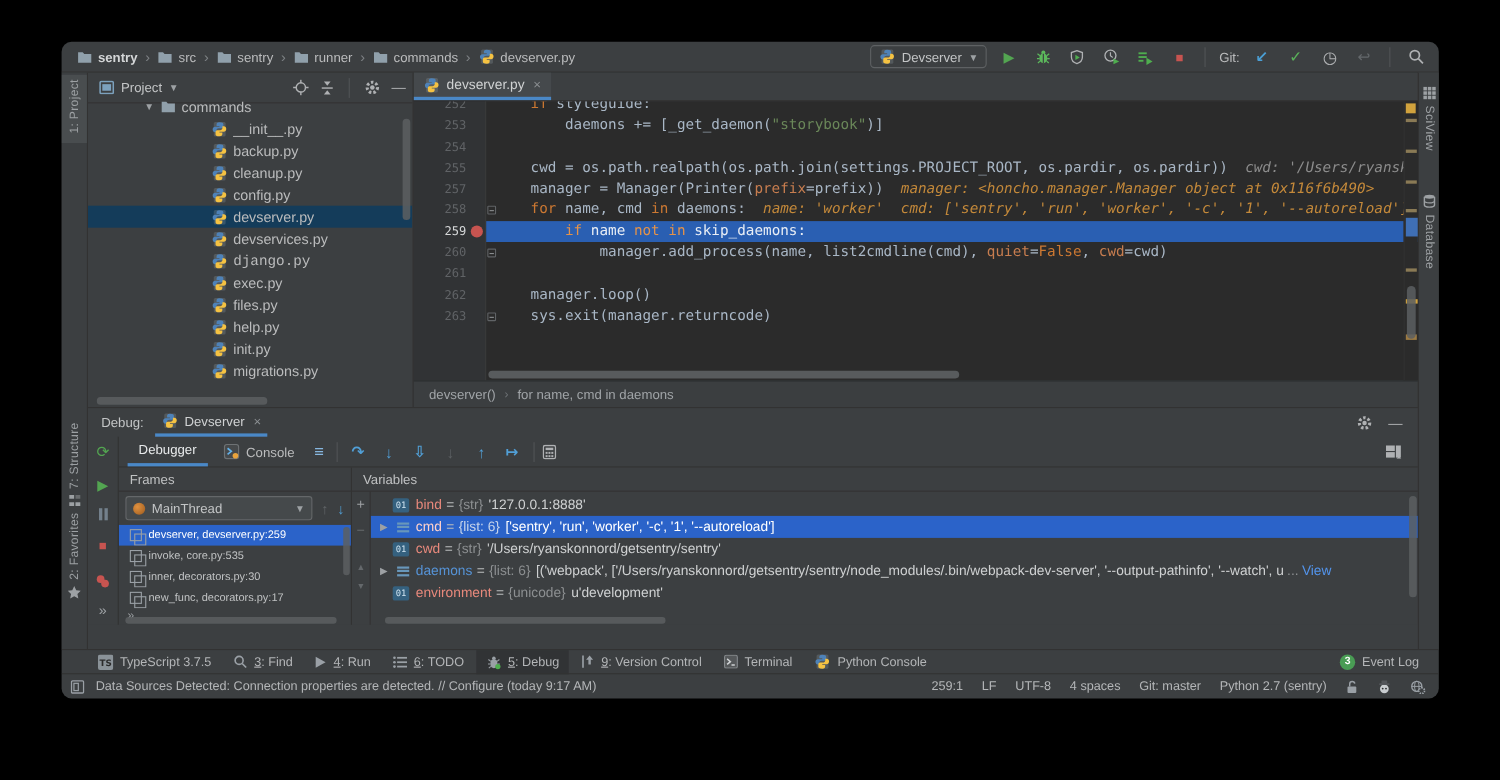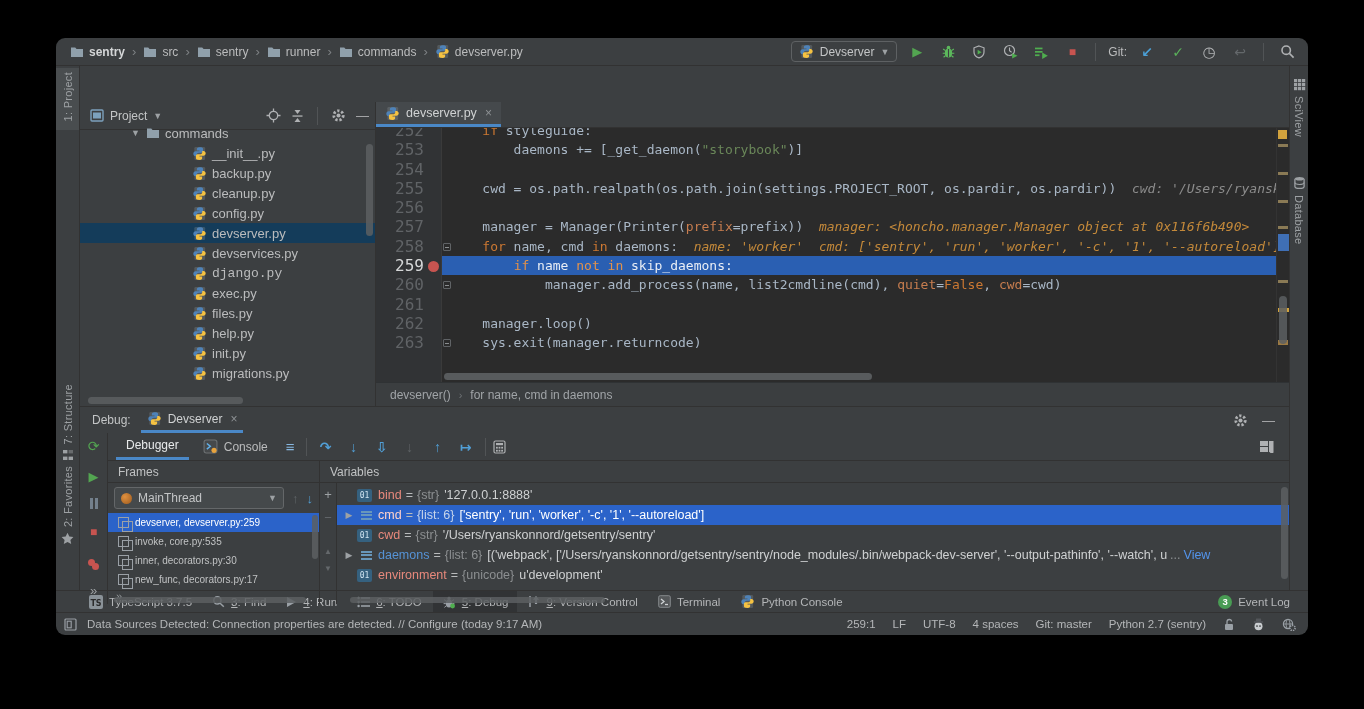--- a/index.html
+++ b/index.html
@@ -41,21 +41,21 @@
   #contentRow{flex:1;display:flex;min-height:0;}
   .stripe{position:relative;background:#3c3f41;flex:0 0 auto;}
   .stripe.left{width:24px;border-right:1px solid #323232;}
   .stripe.right{width:19px;border-left:1px solid #323232;}
   .vlabel{position:absolute;left:0;width:100%;display:flex;flex-direction:column;align-items:center;
     gap:5px;color:#9da1a4;font-size:11px;cursor:default;padding:4px 0;}
   .vlabel.selected{background:#494d4f;}
   .vlabel .txt{writing-mode:vertical-rl;transform:rotate(180deg);letter-spacing:.3px;}
   .stripe.right .vlabel .txt{transform:none;}
   #centerCol{flex:1;display:flex;flex-direction:column;min-width:0;}
-  #mainRow{height:304px;display:flex;min-height:0;flex:0 0 auto;margin-top:36px;}
+  #mainRow{height:304px;display:flex;min-height:0;flex:0 0 auto;}
 
   
   #projectPanel{width:296px;flex:0 0 auto;border-right:1px solid #323232;display:flex;
     flex-direction:column;position:relative;overflow:hidden;}
   .panelhead{height:28px;display:flex;align-items:center;padding:0 6px 0 10px;gap:6px;
     border-bottom:1px solid #323232;flex:0 0 auto;}
   .panelhead .ph-title{color:#c3c5c6;}
   .ph-icons{margin-left:auto;display:flex;align-items:center;gap:10px;color:#afb1b3;}
   .ph-min{font-size:13px;color:#afb1b3;}
   #tree{flex:1;overflow:hidden;padding-top:0;margin-top:-7px;position:relative;}
@@ -73,21 +73,21 @@
   .etab{display:flex;align-items:center;gap:6px;padding:0 9px;height:25px;background:#45494c;
     border-bottom:3px solid #4a88c7;color:#d0d2d3;font-size:12.5px;}
   .etab .close{color:#8d9194;font-size:12px;margin-left:2px;}
   #editorView{flex:1;position:relative;overflow:hidden;display:flex;min-height:0;}
   #gutterBg{position:absolute;left:0;top:0;bottom:0;width:66px;background:#313335;
     border-right:1px solid #3a3a3a;}
   #codeScroll{position:absolute;inset:0;overflow:hidden;}
   #codeLines{margin-top:-7px;font-family:"DejaVu Sans Mono",monospace;font-size:13px;}
   .cl{display:flex;height:19.3px;line-height:19.3px;white-space:pre;}
   .gut{width:66px;flex:0 0 auto;position:relative;color:#606366;text-align:right;
-    padding-right:18px;font-size:16px;}
+    padding-right:18px;font-size:11px;}
   .cl.exec .gut{color:#d5d7d8;}
   .bp{position:absolute;right:3px;top:4.5px;width:11px;height:11px;border-radius:50%;background:#c75450;}
   .fold{position:absolute;right:-9px;top:6px;width:8px;height:8px;border:1px solid #606366;
     background:#2b2b2b;z-index:2;border-radius:1px;}
   .fold:after{content:"";position:absolute;left:1px;right:1px;top:3px;height:1px;background:#8a8d8f;}
   .ct{flex:1;padding-left:9px;color:#a9b7c6;overflow:hidden;}
   .cl.exec .ct{background:#2a5fb2;color:#e9eef5;}
   .kw{color:#cc7832;}
   .cl.exec .kw{color:#e3924a;}
   .str{color:#6a8759;}
@@ -533,21 +533,20 @@
             </div>
           </div>
           <div id="editorView">
             <div id="gutterBg"></div>
             <div id="codeScroll">
               <div id="codeLines">
                   <div class="cl"><span class="gut">252</span><span class="ct"><span>    </span><span class="kw">if</span><span> styleguide:</span></span></div>
                   <div class="cl"><span class="gut">253</span><span class="ct"><span>        daemons += [_get_daemon(</span><span class="str">"storybook"</span><span>)]</span></span></div>
                   <div class="cl"><span class="gut">254</span><span class="ct"></span></div>
                   <div class="cl"><span class="gut">255</span><span class="ct"><span>    cwd = os.path.realpath(os.path.join(settings.PROJECT_ROOT, os.pardir, os.pardir))</span><span class="hg">  cwd: '/Users/ryanskonnord/getsent</span></span></div>
-                  <div class="cl"><span class="gut">256</span><span class="ct"></span></div>
                   <div class="cl"><span class="gut">257</span><span class="ct"><span>    manager = Manager(Printer(</span><span class="kwa">prefix</span><span>=prefix))</span><span class="ho">  manager: &lt;honcho.manager.Manager object at 0x116f6b490&gt;</span></span></div>
                   <div class="cl"><span class="gut">258<span class="fold"></span></span><span class="ct"><span>    </span><span class="kw">for</span><span> name, cmd </span><span class="kw">in</span><span> daemons:</span><span class="ho">  name: 'worker'  cmd: ['sentry', 'run', 'worker', '-c', '1', '--autoreload']</span></span></div>
                   <div class="cl exec"><span class="gut">259<span class="bp"></span></span><span class="ct"><span>        </span><span class="kw">if</span><span> name </span><span class="kw">not in</span><span> skip_daemons:</span></span></div>
                   <div class="cl"><span class="gut">260<span class="fold"></span></span><span class="ct"><span>            manager.add_process(name, list2cmdline(cmd), </span><span class="kwa">quiet</span><span>=</span><span class="kw">False</span><span>, </span><span class="kwa">cwd</span><span>=cwd)</span></span></div>
                   <div class="cl"><span class="gut">261</span><span class="ct"></span></div>
                   <div class="cl"><span class="gut">262</span><span class="ct"><span>    manager.loop()</span></span></div>
                   <div class="cl"><span class="gut">263<span class="fold"></span></span><span class="ct"><span>    sys.exit(manager.returncode)</span></span></div>
                 </div>
             </div>
             <div id="errStripe">

